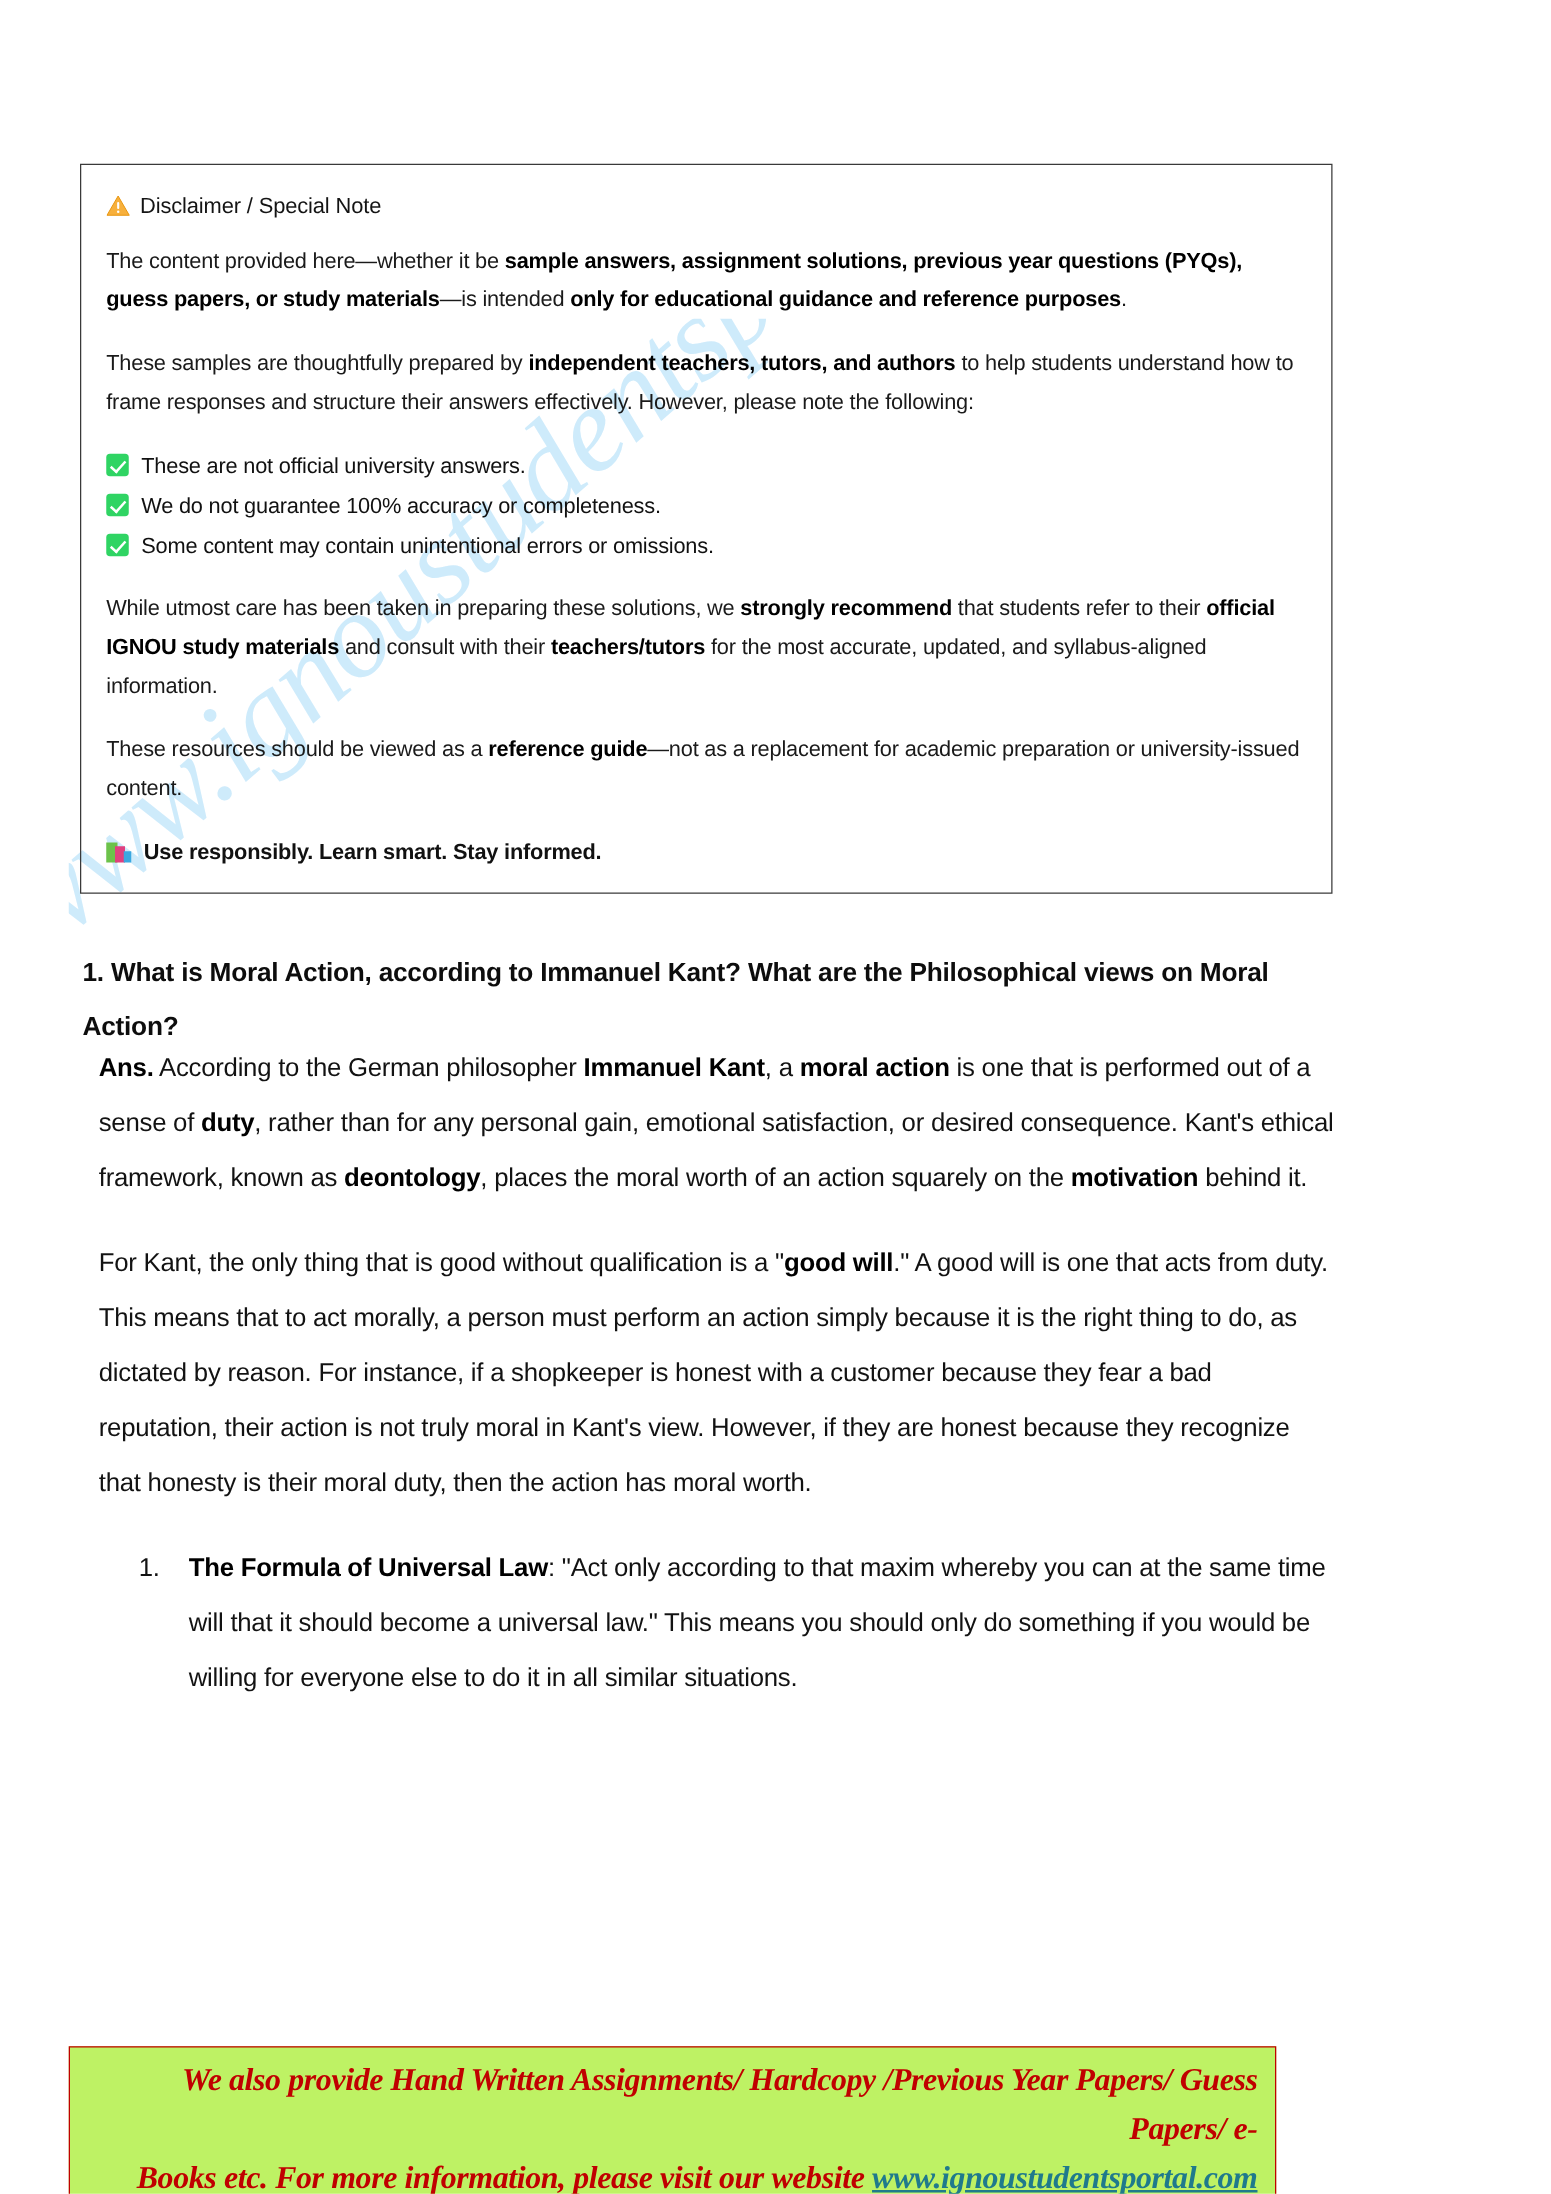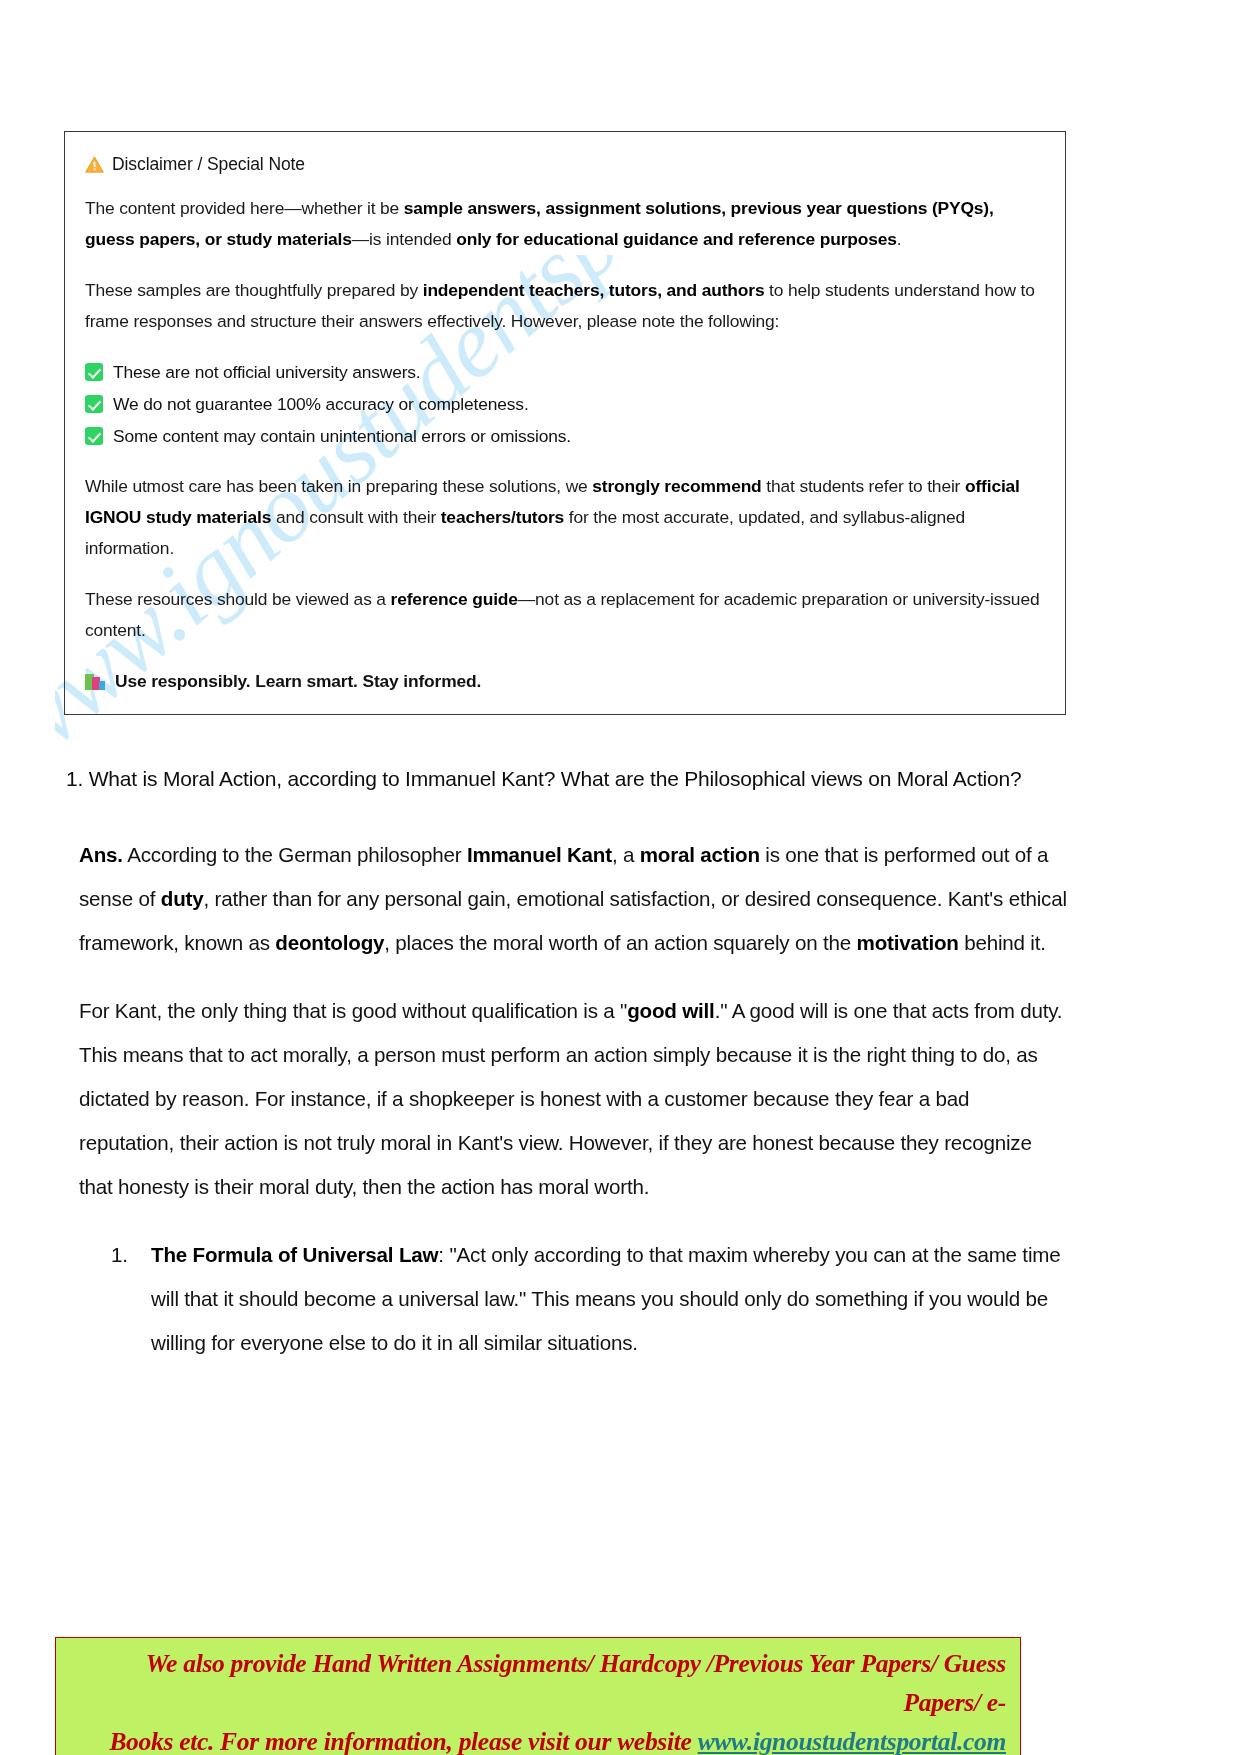--- a/index.html
+++ b/index.html
@@ -161,21 +161,21 @@
   .chart-emoji .bar-p { left: 7px;  width: 8px;  height: 13px; background: #e0407f; }
   .chart-emoji .bar-b { left: 14px; width: 6px;  height: 9px;  background: #3ba8e0; }
 
   
   .q-heading {
     position: absolute;
     left: 66px;
     top: 740px;
     width: 990px;
     font-size: 21px;
-    font-weight: normal;
+    font-weight: bold;
     line-height: 43px;
     color: #0d0d0d;
     letter-spacing: -0.2px;
   }
   .body-block {
     position: absolute;
     left: 79px;
     top: 833px;
     width: 990px;
   }

